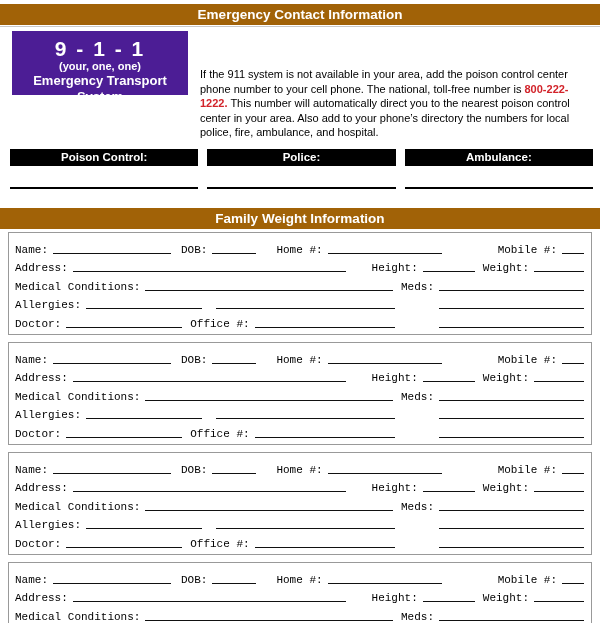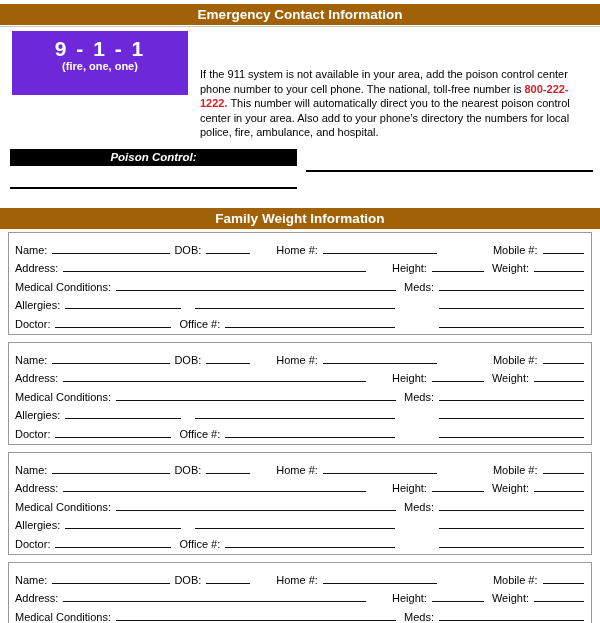--- a/index.html
+++ b/index.html
@@ -11,86 +11,92 @@
     background: #a16207; color: #fff; text-align: center;
     height: 21px; line-height: 21px;
     font-size: 13.5px; font-weight: bold;
   }
   .banner-top { margin-top: 4px; }
   .hairline { border-top: 1px solid #c9c9c9; margin-top: 1px; height: 0; }
 
   
   .intro { display: flex; margin: 4px 6px 0 12px; }
   .box911 {
-    width: 176px; height: 64px; background: #6d28d9; color: #fff;
+    width: 176px; height: 64px; background: #4c1d95; color: #fff;
     text-align: center; padding-top: 6px; flex: 0 0 auto;
   }
   .box911 .num { font-size: 21px; font-weight: bold; letter-spacing: 2px; line-height: 23px; }
   .box911 .words { font-size: 11px; font-weight: bold; line-height: 13px; }
   .box911 .system { font-size: 13px; font-weight: bold; line-height: 16px; }
   .intro-text {
     margin-left: 12px; width: 394px; font-size: 11px; line-height: 14.6px; margin-top: 36px;
   }
   .phone { color: #D2232A; font-weight: bold; }
 
   
   .contacts { display: flex; gap: 9px; margin: 9px 7px 0 10px; }
-  .contact-col { flex: 1 1 0; font-style: italic; }
+  .contact-col { flex: 1 1 0; }
   .contact-bar {
     background: #000; color: #fff; height: 17px; line-height: 17px;
     text-align: center; font-weight: bold; font-size: 11.5px;
   }
   .contact-line { margin-top: 21px; border-top: 2px solid #000; height: 0; }
 
   
   .family-banner { margin-top: 19px; }
   .blocks { margin: 3px 8px 0 8px; }
   .member {
     border: 1px solid #999; height: 103px; padding: 5px 7px 0 6px;
     margin-bottom: 7px; background: #fff;
   }
   .m-row {
     display: flex; align-items: flex-end; height: 18.6px;
-    font-size: 11px; line-height: 13px;
+    font-size: 11px; line-height: 13px; font-family: Liberation Mono, monospace;
   }
   .lbl { white-space: pre; margin-right: 5px; flex: 0 0 auto; }
   .uline {
     border-bottom: 1.5px solid #111; height: 1px; margin-bottom: 3px;
     flex: 0 0 auto;
   }
   .grow { flex: 1 1 auto; }
   .w118 { width: 118px; } .w116 { width: 116px; } .w114 { width: 114px; }
   .w44 { width: 44px; }  .w52 { width: 52px; }  .w50 { width: 50px; }
   .w145 { width: 145px; }
-  .ml10 { margin-left: 4px; } .ml12 { margin-left: 26px; } .ml14 { margin-left: 14px; padding-left: 42px; }
+  .ml10 { margin-left: 10px; } .ml12 { margin-left: 20px; } .ml14 { margin-left: 14px; padding-left: 42px; }
   .ml8 { margin-left: 8px; }  .ml6 { margin-left: 6px; padding-left: 20px; }
   .mr44 { margin-right: 44px; }
 </style>
 </head>
 <body>
 
 <div class="banner banner-top">
   <span>Emergency Contact Information</span>
 </div>
 <div class="hairline"></div>
 
 <div class="intro">
   <div class="box911">
     <div class="num">9 - 1 - 1</div>
-    <div class="words">(fire, one, one)</div>
+    <div class="words">(your, one, one)</div>
+    <div class="system">Emergency Transport System</div>
   </div>
   <p class="intro-text"><span>If the 911 system is not available in your area, add the poison control center phone number to your cell phone. The national, toll-free number is </span><span class="phone">800-222-1222.</span><span> This number will automatically direct you to the nearest poison control center in your area. Also add to your phone’s directory the numbers for local police, fire, ambulance, and hospital.</span></p>
 </div>
 
 <div class="contacts">
   <div class="contact-col">
     <div class="contact-bar">Poison Control:</div>
     <div class="contact-line"></div>
   </div>
   <div class="contact-col">
+    <div class="contact-bar">Police:</div>
+    <div class="contact-line"></div>
+  </div>
+  <div class="contact-col">
+    <div class="contact-bar">Ambulance:</div>
     <div class="contact-line"></div>
   </div>
 </div>
 
 <div class="banner family-banner">
   <span>Family Weight Information</span>
 </div>
 
 <div class="blocks" id="family-blocks">
   <div class="member">

